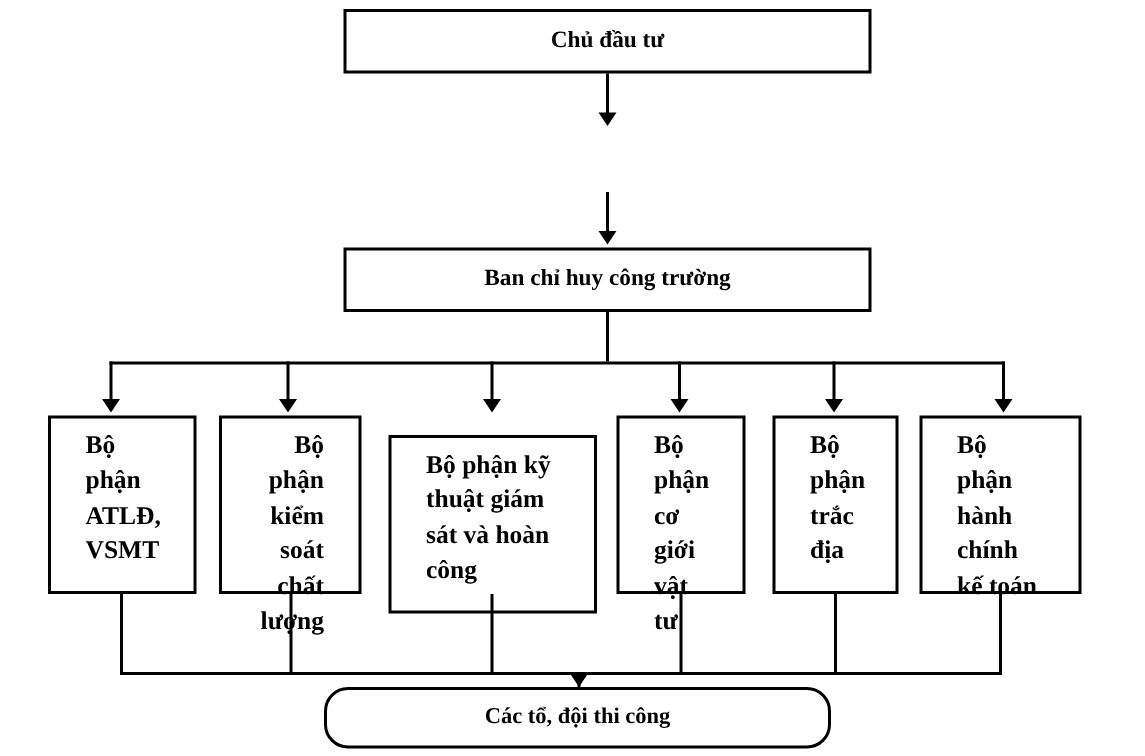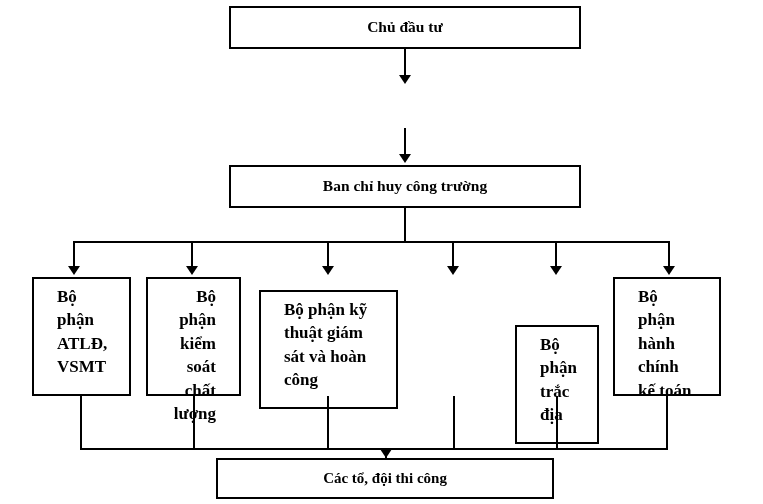--- a/index.html
+++ b/index.html
@@ -106,38 +106,41 @@
   </div>
 
   <div class="node leaf" style="left:146px; top:277px; width:95px; height:119px;text-align:right;">
     <span>Bộ phận kiểm soát chất lượng</span>
   </div>
 
   <div class="node leaf" style="left:259px; top:290px; width:139px; height:119px;">
     <span>Bộ phận kỹ thuật giám sát và hoàn công</span>
   </div>
 
+  <div class="node leaf" style="left:411px; top:277px; width:86px; height:119px;">
+    <span>Bộ phận cơ giới vật tư</span>
+  </div>
 
-  <div class="node leaf" style="left:515px; top:277px; width:84px; height:119px;margin-top:48px;">
+  <div class="node leaf" style="left:515px; top:277px; width:84px; height:119px;">
     <span>Bộ phận trắc địa</span>
   </div>
 
   <div class="node leaf" style="left:613px; top:277px; width:108px; height:119px;">
     <span>Bộ phận hành chính kế toán</span>
   </div>
 
   <div class="line vline" style="left:80px; top:396px; height:54px;"></div>
   <div class="line vline" style="left:193px; top:396px; height:54px;"></div>
   <div class="line vline" style="left:327px; top:396px; height:54px;"></div>
   <div class="line vline" style="left:453px; top:396px; height:54px;"></div>
   <div class="line vline" style="left:556px; top:396px; height:54px;"></div>
   <div class="line vline" style="left:666px; top:396px; height:54px;"></div>
 
   <div class="line hline" style="left:80px; top:448px; width:588px;"></div>
 
   <div class="line vline" style="left:385px; top:448px; height:10px;"></div>
   <div class="arrow" style="left:380px; top:449px;"></div>
 
-  <div class="node" style="left:216px; top:458px; width:338px; height:41px;">
+  <div class="node" style="left:216px; top:458px; width:338px; height:41px;border-radius:16px;">
     <span>Các tổ, đội thi công</span>
   </div>
 
 </div>
 
 </body></html>

